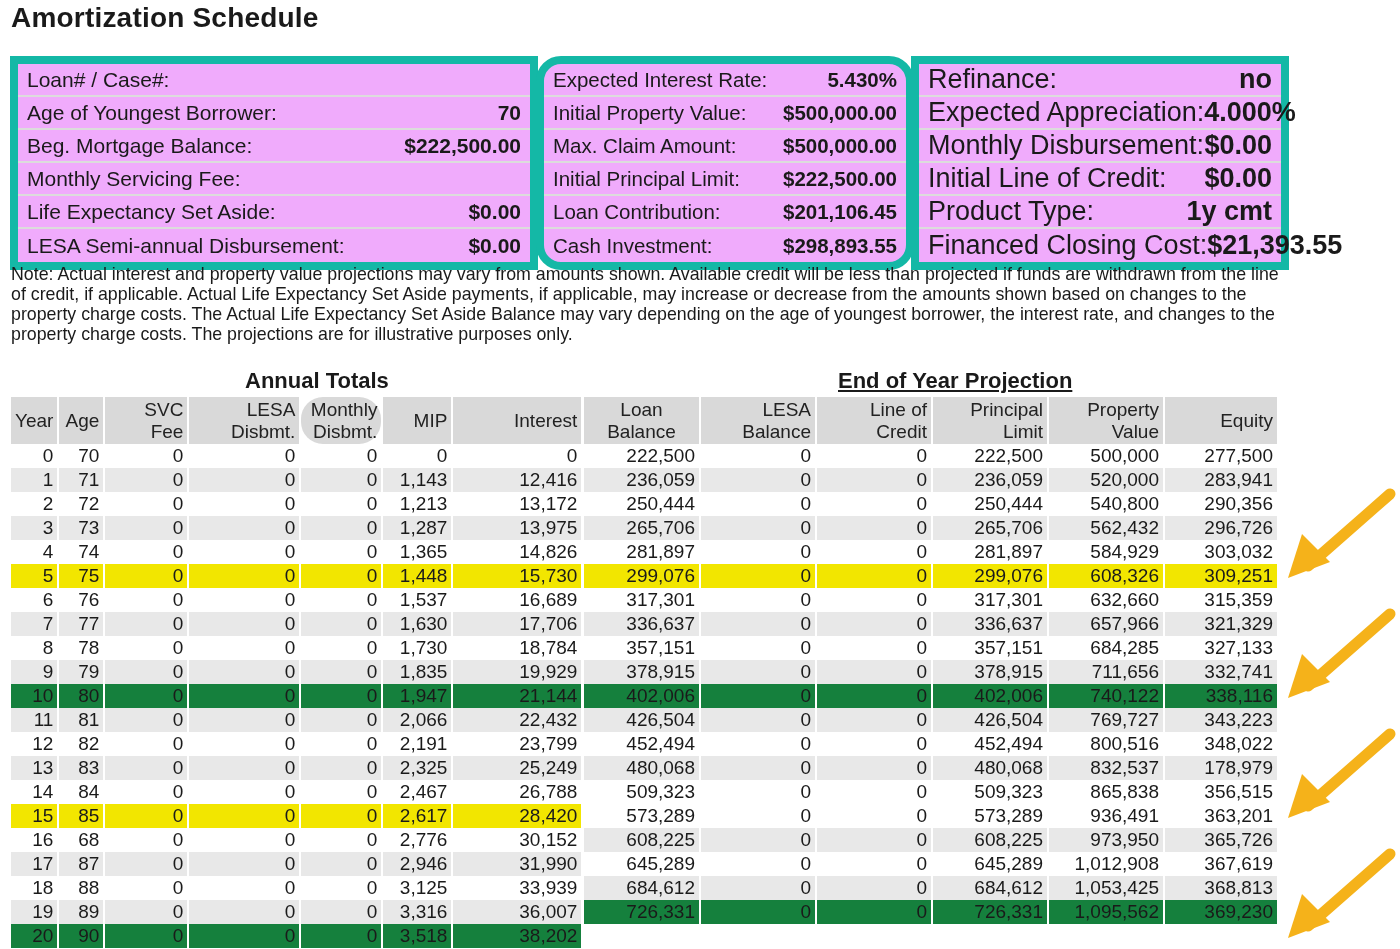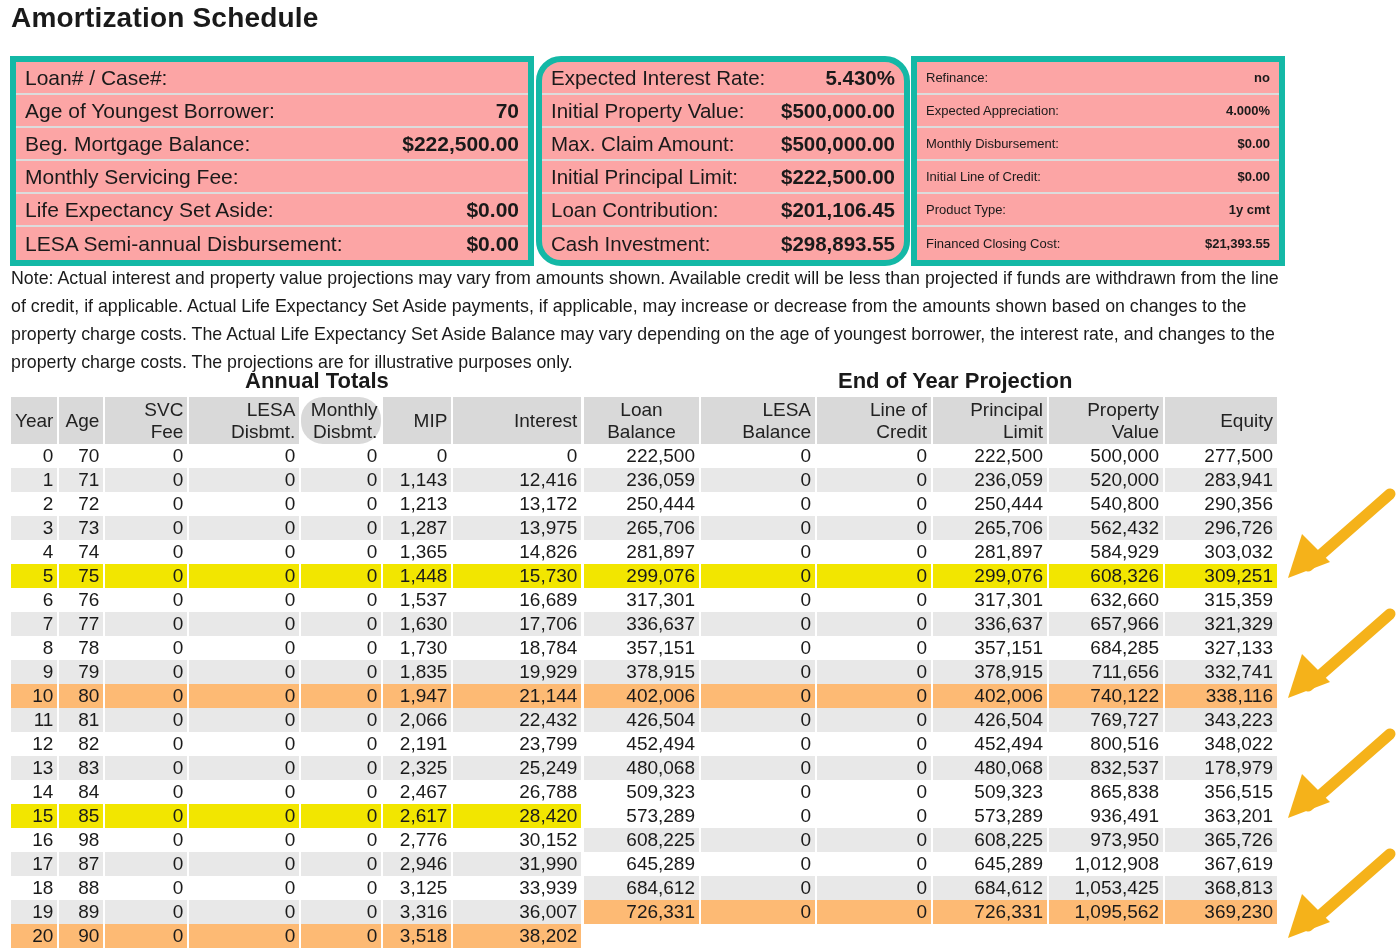--- a/index.html
+++ b/index.html
@@ -6,62 +6,62 @@
   body {
     width: 1400px; height: 949px; position: relative; overflow: hidden;
     font-family: "Liberation Sans", "DejaVu Sans", sans-serif; color: #1a1a1a;
   }
   .title {
     position: absolute; left: 11px; top: 2px;
     font-size: 28px; font-weight: bold; letter-spacing: 0.2px;
   }
   .info-box {
     position: absolute; top: 56px;
-    border: 6px solid #14b8a6; background: #fca5a5;
+    border: 8px solid #14b8a6; background: #f0abfc;
   }
   .info-box .row {
     display: flex; justify-content: space-between; align-items: center;
     height: 33px; border-bottom: 2px solid #dcdcdc;
     padding: 0 9px; font-size: 21px; box-sizing: border-box;
   }
   .info-box .row:last-child { border-bottom: none; }
   .info-box .val { font-weight: bold; white-space: nowrap; }
   .info-box .lbl { white-space: nowrap; }
   #box1 { left: 10px; width: 512px; }
   #box2 { left: 536px; width: 362px; border-radius: 25px; }
   #box3 { left: 911px; width: 362px; }
   #box2 .row { font-size: 20.5px; }
-  #box3 .row { font-size: 13px; }
+  #box3 .row { font-size: 27px; }
 
   .note {
     position: absolute; left: 11px; top: 264px; width: 1270px;
-    font-size: 17.8px; line-height: 28px; color: #1a1a1a;
+    font-size: 17.8px; line-height: 20px; color: #1a1a1a;
   }
 
   .group-header {
     position: absolute; top: 368px; font-size: 22px; font-weight: bold;
   }
   #gh-annual { left: 245px; }
-  #gh-proj { left: 838px; }
+  #gh-proj { left: 838px; text-decoration: underline; }
 
   table.sched {
     position: absolute; top: 397px; border-collapse: separate; border-spacing: 2px 0;
     font-size: 19px;
   }
   table.sched th {
     background: #d9d9d9; font-weight: normal; text-align: right;
     padding: 0 4px 0 4px; height: 47px; line-height: 22px; vertical-align: middle;
     color: #222;
   }
   table.sched td {
     text-align: right; padding: 0 4px; height: 24px; line-height: 24px; color: #1a1a1a;
   }
   table.sched tr.alt td { background: #e8e8e8; }
   table.sched tr.hl td { background: #f2e600; }
-  table.sched tr.hl.bright td { background: #fdba74; }
+  table.sched tr.hl.bright td { background: #15803d; }
   #t-annual { left: 9px; }
   #t-proj { left: 582px; }
 
   .arrow { position: absolute; width: 120px; height: 110px; }
 </style>
 </head>
 <body>
 
 <div class="title">Amortization Schedule</div>
 
@@ -318,21 +318,21 @@
         <td>15</td>
         <td>85</td>
         <td>0</td>
         <td>0</td>
         <td>0</td>
         <td>2,617</td>
         <td>28,420</td>
       </tr>
       <tr class="">
         <td>16</td>
-        <td>98</td>
+        <td>68</td>
         <td>0</td>
         <td>0</td>
         <td>0</td>
         <td>2,776</td>
         <td>30,152</td>
       </tr>
       <tr class="alt">
         <td>17</td>
         <td>87</td>
         <td>0</td>

